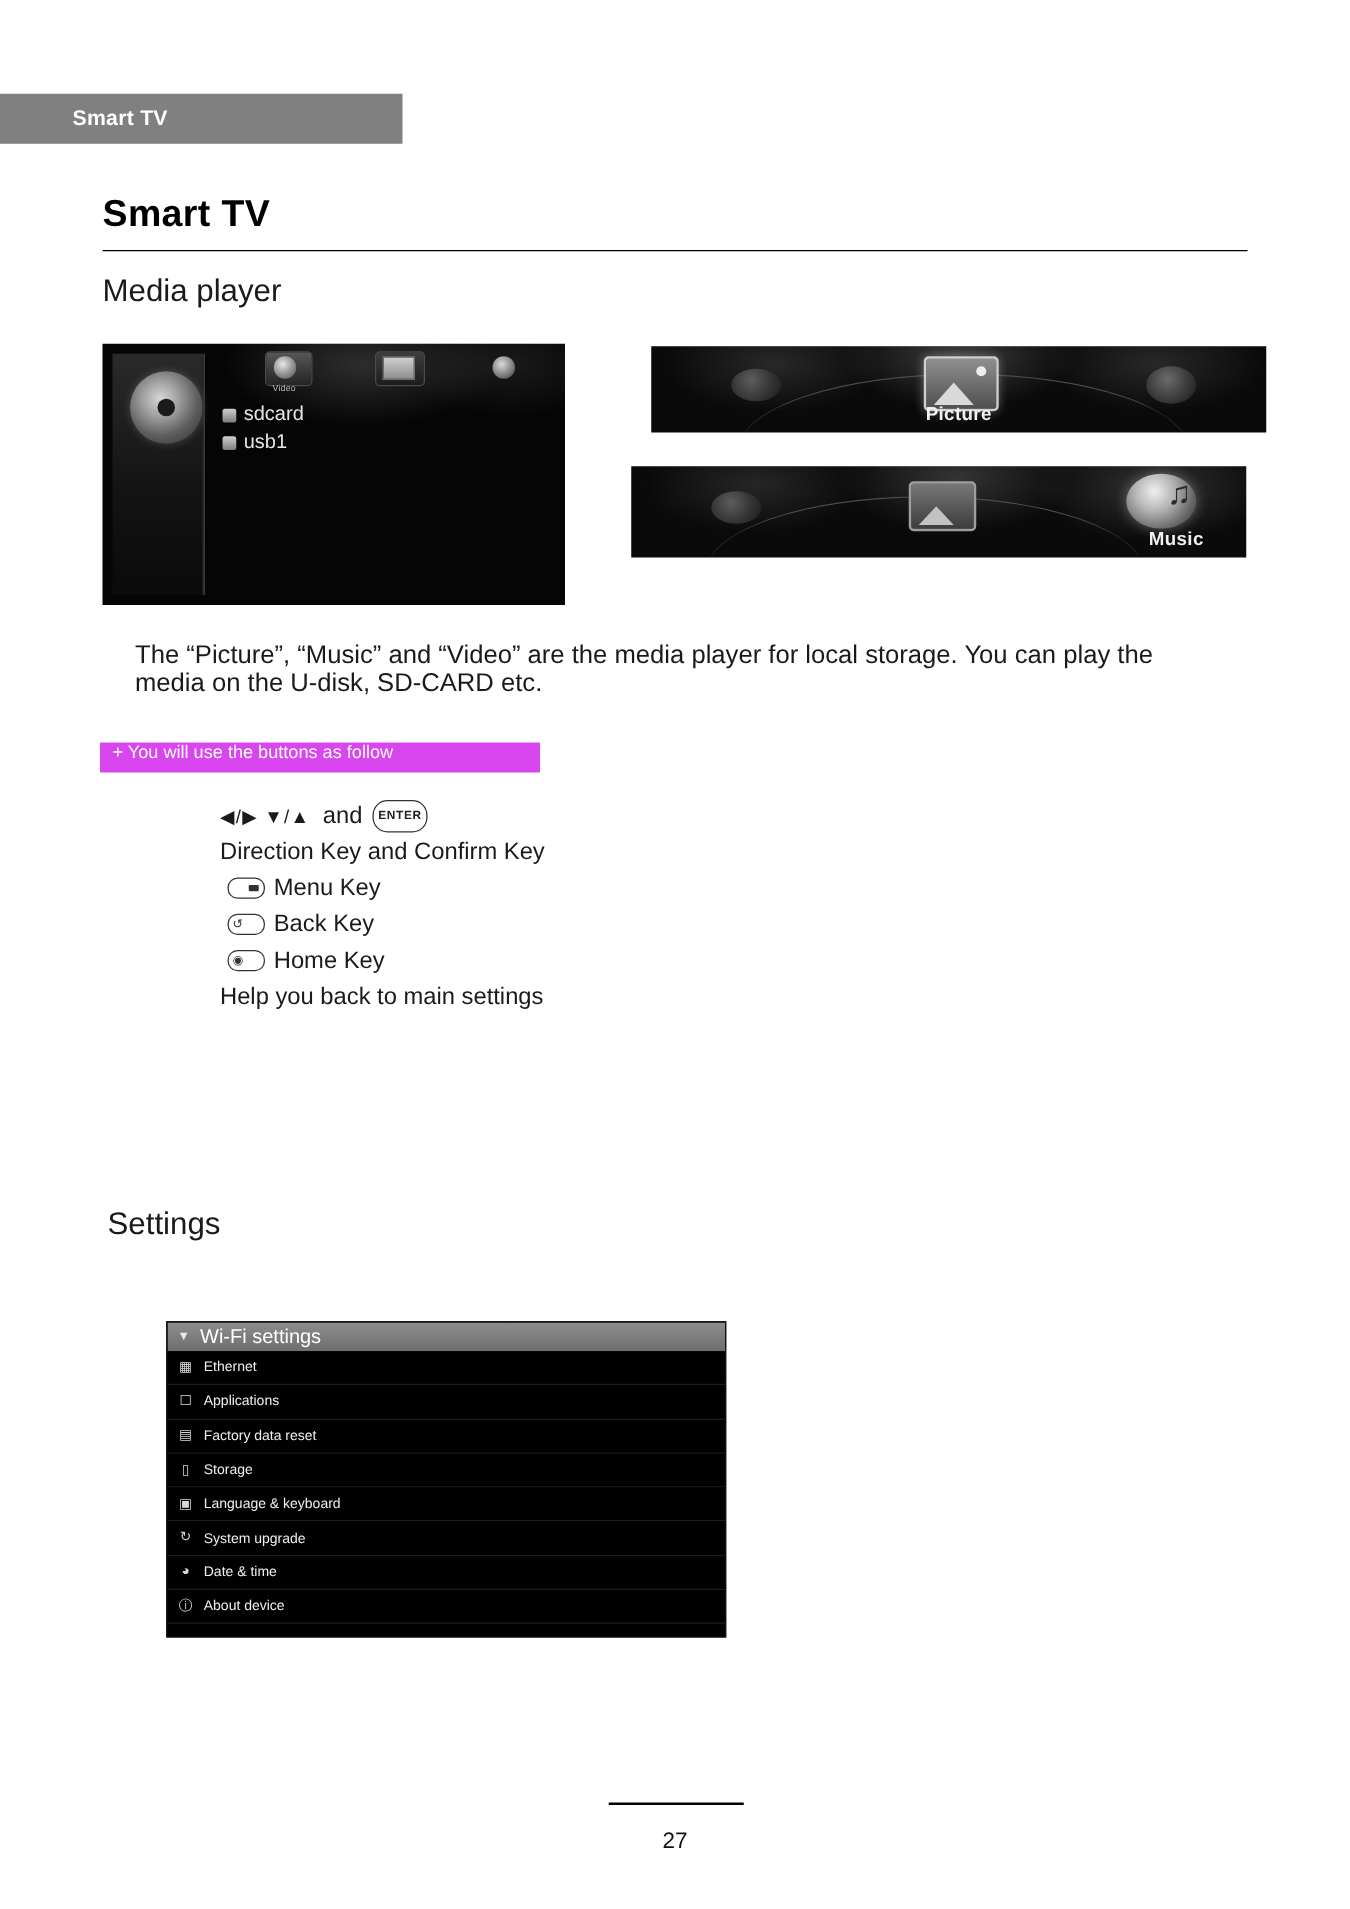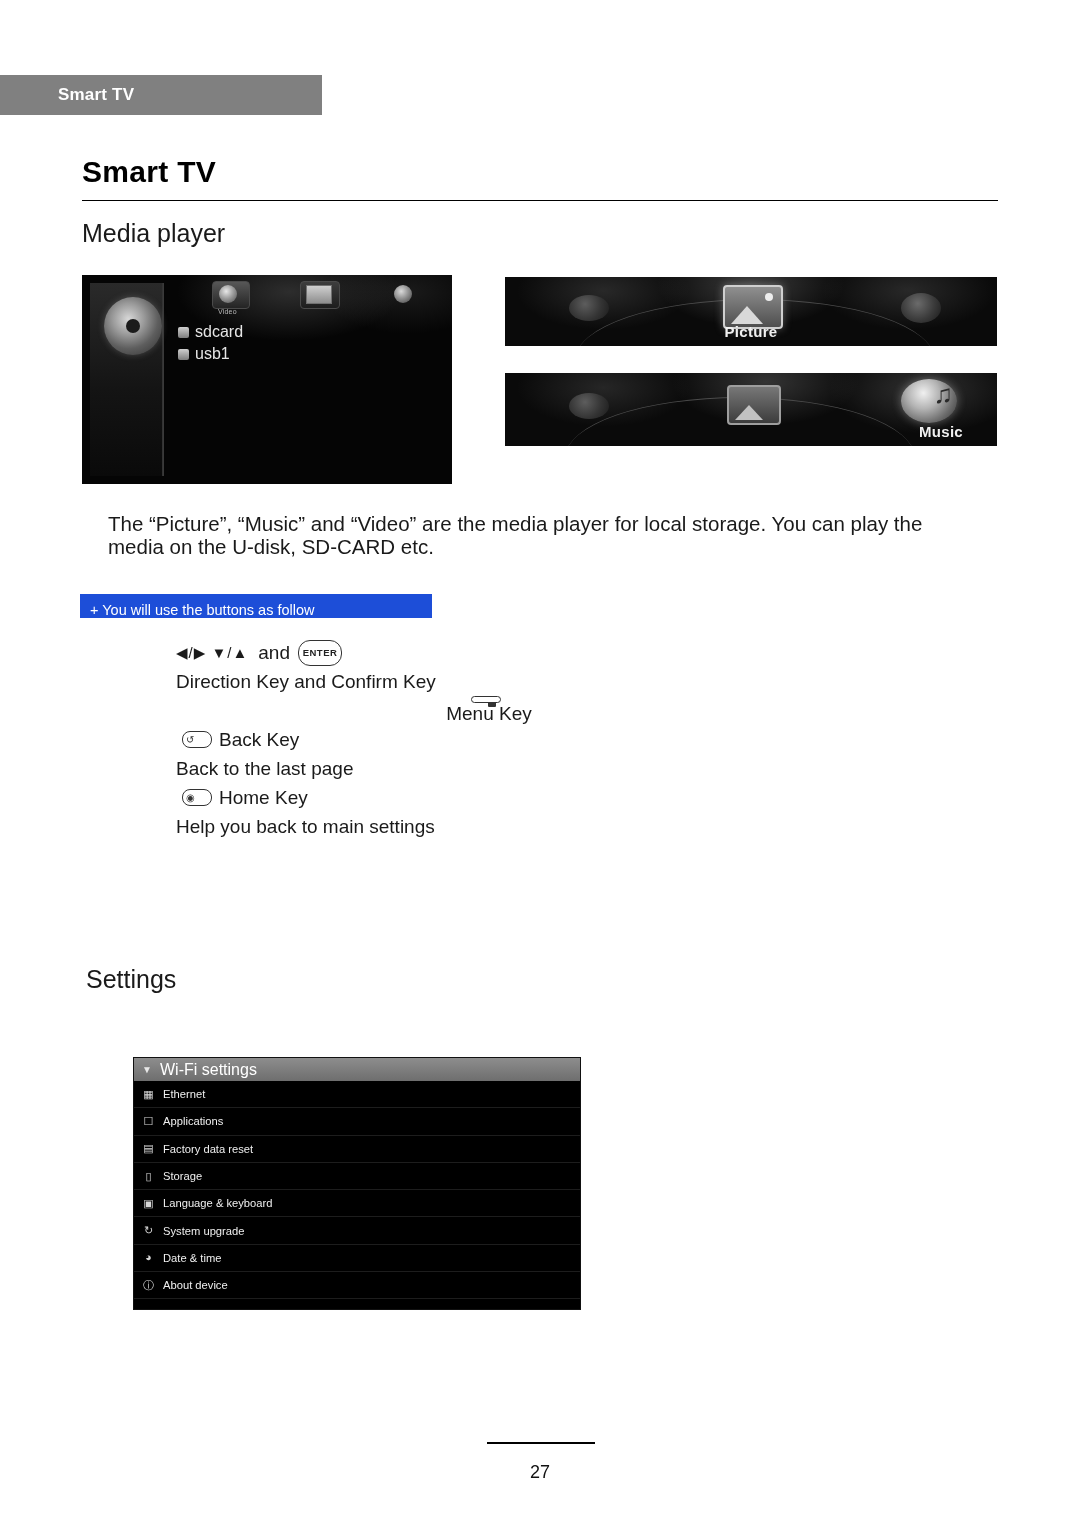--- a/index.html
+++ b/index.html
@@ -69,21 +69,21 @@
     overflow: hidden;
   }
   #shot-video {
     left: 82px; top: 275px; width: 370px; height: 209px;
     background:
       radial-gradient(ellipse 160px 70px at 56% 8%, rgba(120,120,120,0.35) 0%, rgba(0,0,0,0) 70%),
       radial-gradient(ellipse 120px 60px at 88% 8%, rgba(90,90,90,0.25) 0%, rgba(0,0,0,0) 70%),
       #050505;
   }
   #shot-picture {
-    left: 505px; top: 277px; width: 492px; height: 69px;
+    left: 521px; top: 277px; width: 492px; height: 69px;
     background:
       radial-gradient(ellipse 120px 54px at 20% 20%, rgba(110,110,110,0.30) 0%, rgba(0,0,0,0) 72%),
       radial-gradient(ellipse 130px 60px at 50% 10%, rgba(150,150,150,0.35) 0%, rgba(0,0,0,0) 72%),
       radial-gradient(ellipse 120px 54px at 82% 20%, rgba(110,110,110,0.30) 0%, rgba(0,0,0,0) 72%),
       #0a0a0a;
   }
   #shot-music {
     left: 505px; top: 373px; width: 492px; height: 73px;
     background:
       radial-gradient(ellipse 120px 54px at 20% 20%, rgba(110,110,110,0.28) 0%, rgba(0,0,0,0) 72%),
@@ -309,23 +309,23 @@
     color: #1a1a1a;
   }
 
   
   .note-ribbon {
     position: absolute;
     left: 80px;
     top: 594px;
     width: 352px;
     height: 24px;
-    background: #1d4ed8;
+    background: #d946ef;
     display: flex;
-    align-items: flex-end;
+    align-items: flex-start;
   }
   .note-ribbon-label {
     color: #ffffff;
     font-size: 14.5px;
     padding-left: 10px;
   }
 
   
   .keys-block {
     position: absolute;
@@ -532,34 +532,33 @@
 
 <div class="keys-block">
 
   <div class="key-row">
     <span class="arrows">◀/▶  ▼/▲</span>
     <span class="and-word">and</span>
     <span class="pill-enter">ENTER</span>
   </div>
   <div class="key-desc">Direction Key and Confirm Key</div>
 
-  <div class="key-row" style="padding-left:6px;flex-direction:column;">
+  <div class="key-row" style="padding-left:6px;">
     <span class="pill-small pill-menu">
         <span class="bar"></span>
       </span>
     <span>Menu Key</span>
   </div>
 
   <div class="key-row" style="padding-left:6px;">
     <span class="pill-small">
         <span class="glyph">↺</span>
       </span>
     <span>Back Key</span>
   </div>
-  <div class="key-desc">Back to the last page</div>
 
   <div class="key-row" style="padding-left:6px;">
     <span class="pill-small">
         <span class="glyph">◉</span>
       </span>
     <span>Home Key</span>
   </div>
   <div class="key-desc">Help you back to main settings</div>
 </div>
 

